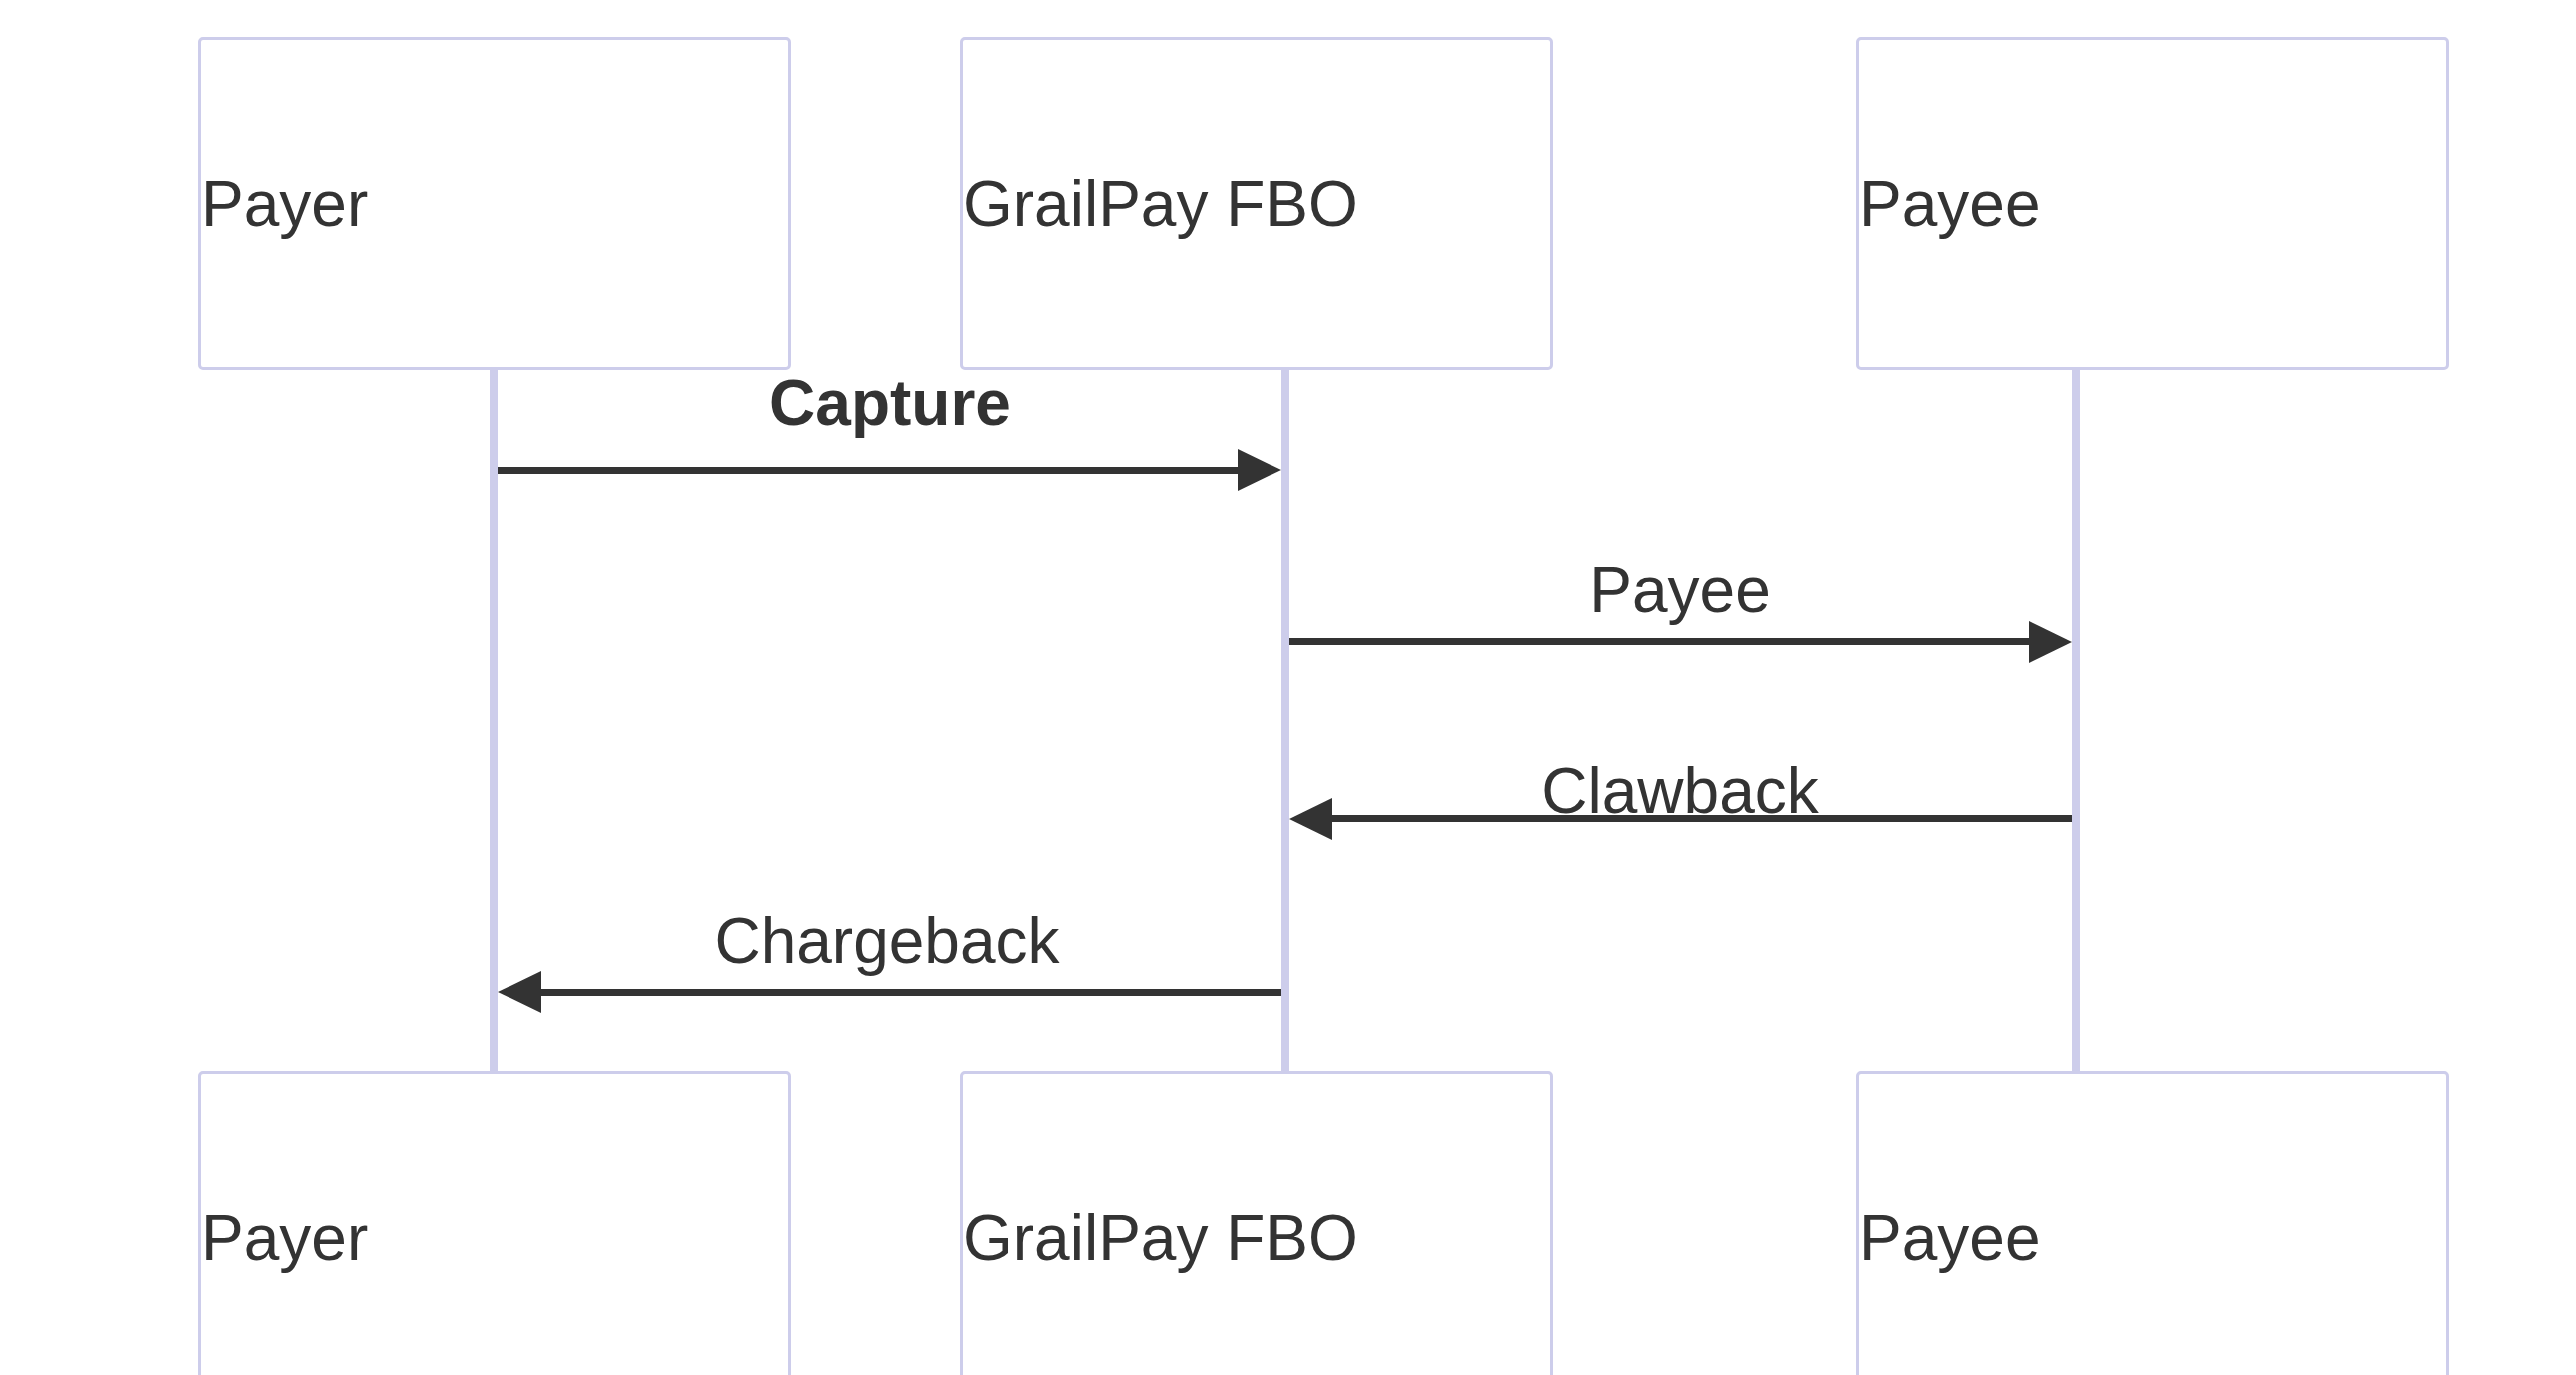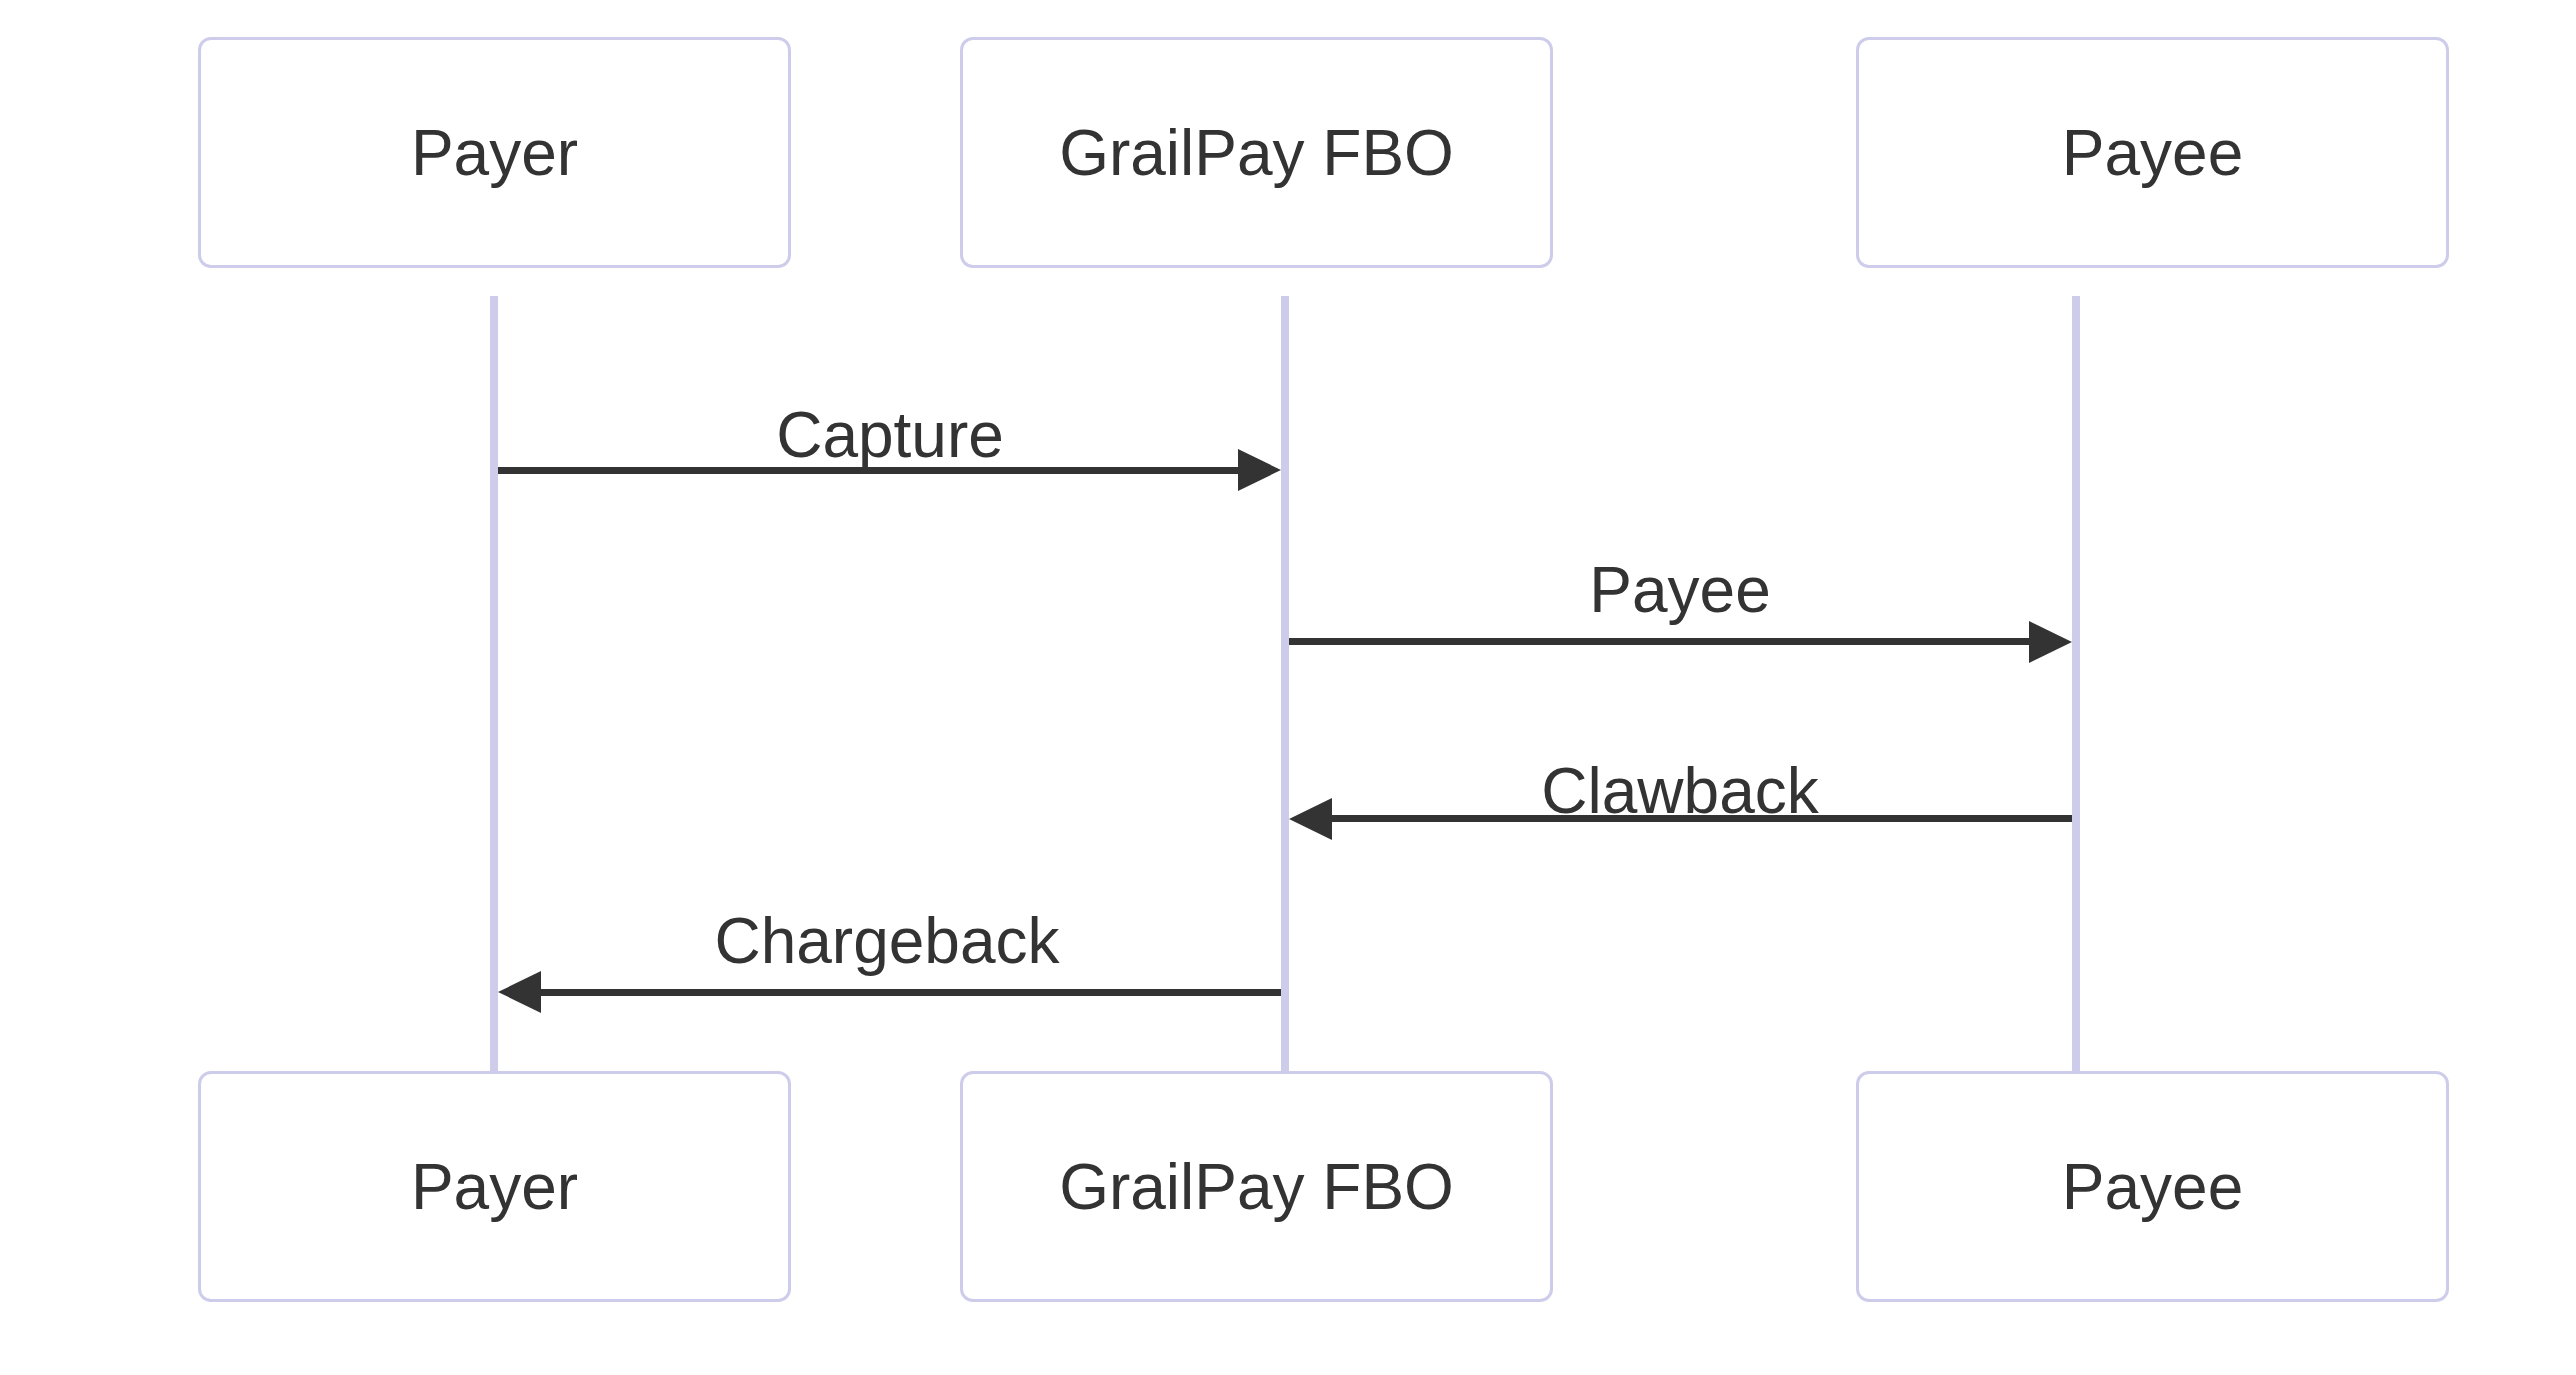--- a/index.html
+++ b/index.html
@@ -16,27 +16,26 @@
     position: relative;
     width: 2576px;
     height: 1375px;
     background: var(--bg);
     font-family: "Liberation Sans", sans-serif;
     overflow: hidden;
   }
   .actor-box {
     position: absolute;
     width: 593px;
-    height: 231px;
+    height: 333px;
     background: var(--fill);
     border: 3.4px solid var(--border);
-    border-radius: 13px;
+    border-radius: 5px;
     display: flex;
     align-items: center;
-    justify-content: center;
   }
   .actor-box span {
     font-size: 64px;
     color: var(--text);
     white-space: nowrap;
   }
   .row-top { top: 37px; }
   .row-bottom { top: 1071px; }
   .col-payer { left: 198px; }
   .col-grailpay { left: 960px; }
@@ -73,21 +72,21 @@
     transform: translateX(-50%);
     font-size: 64px;
     line-height: 67px;
     color: var(--text);
     white-space: nowrap;
   }
 
   
   .line-capture { left: 498px;  top: 467px;  width: 740px; }
   .head-capture { left: 1238px; top: 449px; }
-  .label-capture { left: 890px; top: 402px; }
+  .label-capture { left: 890px; top: 370px; font-weight: bold; }
 
   
   .line-payout { left: 1289px; top: 638px;  width: 740px; }
   .head-payout { left: 2029px; top: 621px; }
   .label-payout { left: 1680px; top: 557px; }
 
   
   .line-clawback { left: 1332px; top: 815px; width: 740px; }
   .head-clawback { left: 1289px; top: 798px; }
   .label-clawback { left: 1680px; top: 734px; margin-top: 24px; }

